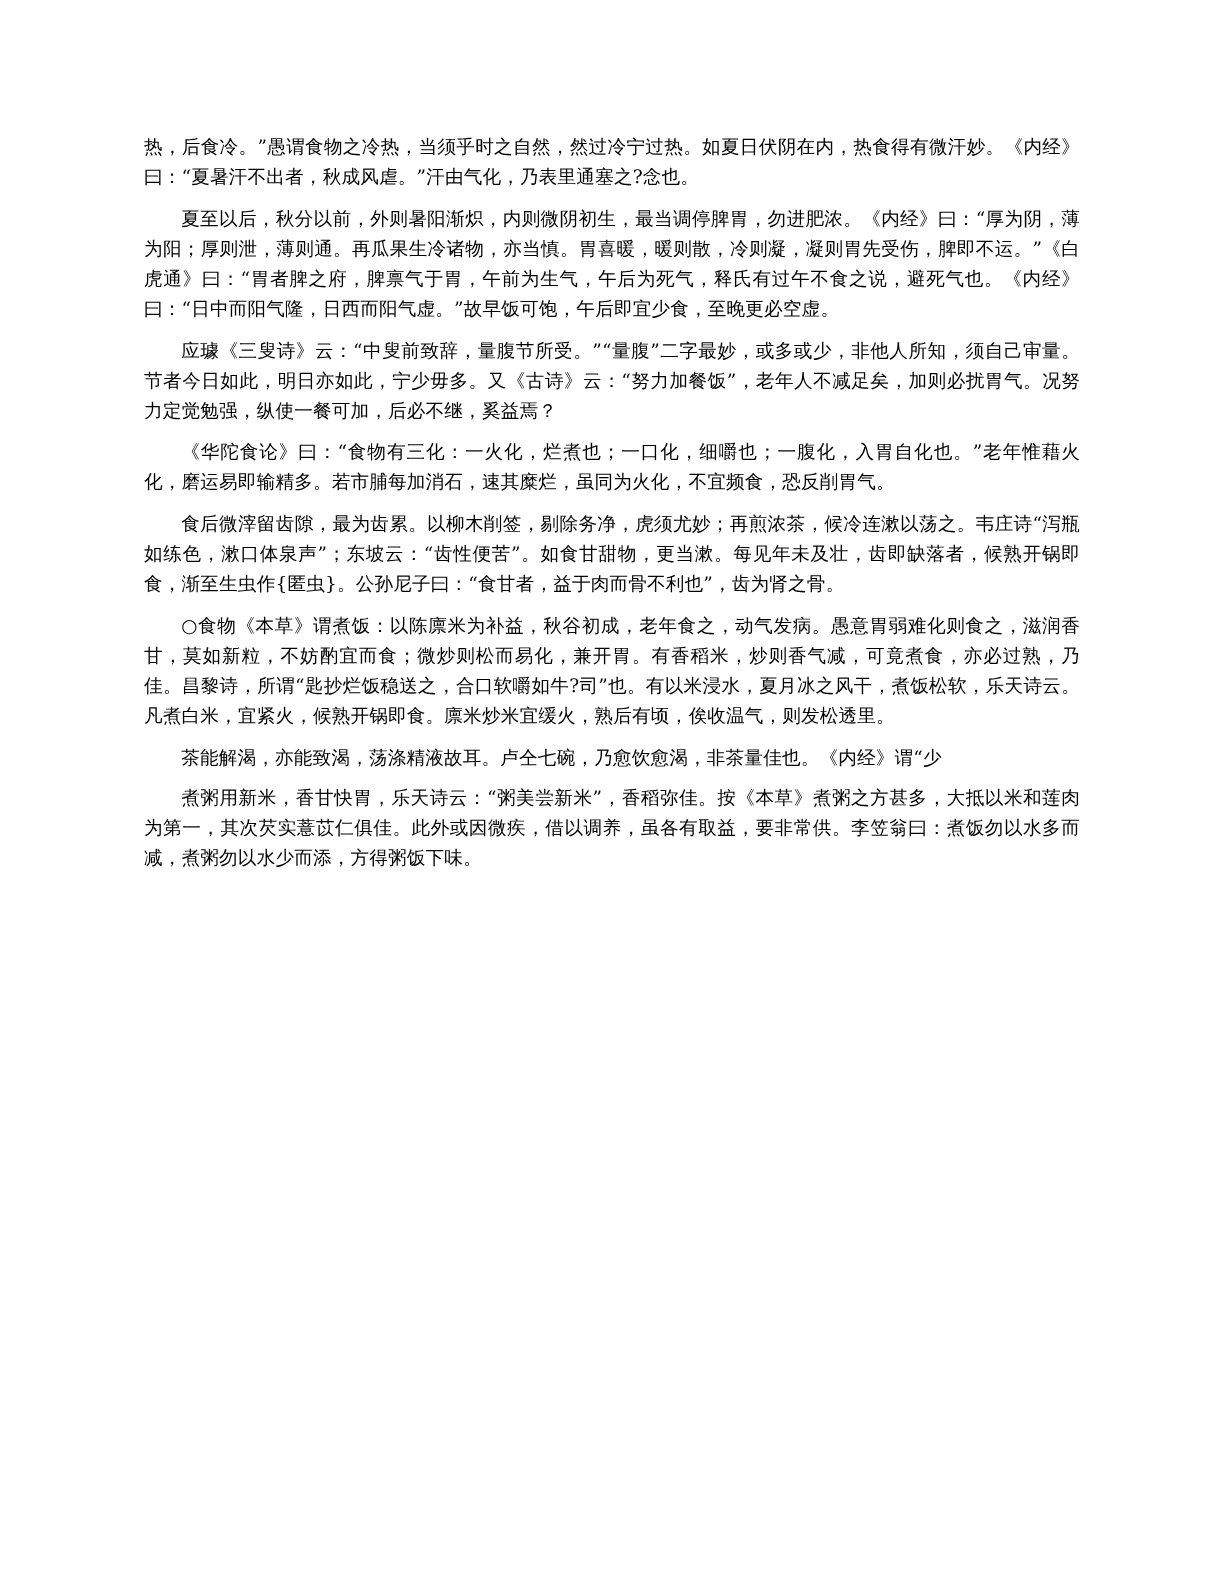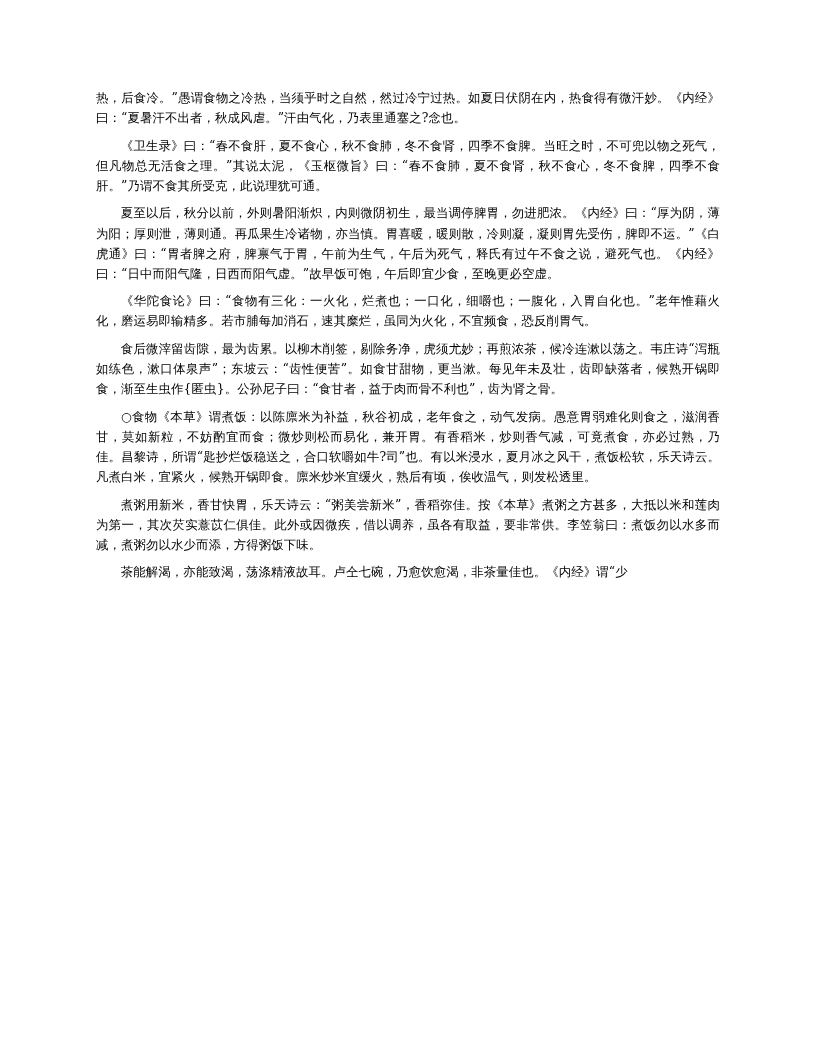--- a/index.html
+++ b/index.html
@@ -35,21 +35,21 @@
   .para.no-indent {
     text-indent: 0;
   }
 </style>
 </head>
 <body>
 
 <div class="page">
   <div class="doc-body">
     <p class="para no-indent">热，后食冷。”愚谓食物之冷热，当须乎时之自然，然过冷宁过热。如夏日伏阴在内，热食得有微汗妙。《内经》曰：“夏暑汗不出者，秋成风虐。”汗由气化，乃表里通塞之?念也。</p>
-    <p class="para">《卫生录》曰：“春不食肝，夏不食心，秋不食肺，冬不食肾，四季不食脾。当旺之时，不可兜以物之死气，但凡物总无活食之理。”其说太泥，《玉枢微旨》曰：“春不食肺，夏不食肾，秋不食心，冬不食脾，四季不食肝。”乃谓不食其所受克，此说理犹可通。</p>
     <p class="para">夏至以后，秋分以前，外则暑阳渐炽，内则微阴初生，最当调停脾胃，勿进肥浓。《内经》曰：“厚为阴，薄为阳；厚则泄，薄则通。再瓜果生冷诸物，亦当慎。胃喜暖，暖则散，冷则凝，凝则胃先受伤，脾即不运。”《白虎通》曰：“胃者脾之府，脾禀气于胃，午前为生气，午后为死气，释氏有过午不食之说，避死气也。《内经》曰：“日中而阳气隆，日西而阳气虚。”故早饭可饱，午后即宜少食，至晚更必空虚。</p>
+    <p class="para">应璩《三叟诗》云：“中叟前致辞，量腹节所受。”“量腹”二字最妙，或多或少，非他人所知，须自己审量。节者今日如此，明日亦如此，宁少毋多。又《古诗》云：“努力加餐饭”，老年人不减足矣，加则必扰胃气。况努力定觉勉强，纵使一餐可加，后必不继，奚益焉？</p>
     <p class="para">《华陀食论》曰：“食物有三化：一火化，烂煮也；一口化，细嚼也；一腹化，入胃自化也。”老年惟藉火化，磨运易即输精多。若市脯每加消石，速其糜烂，虽同为火化，不宜频食，恐反削胃气。</p>
     <p class="para">食后微滓留齿隙，最为齿累。以柳木削签，剔除务净，虎须尤妙；再煎浓茶，候冷连漱以荡之。韦庄诗“泻瓶如练色，漱口体泉声”；东坡云：“齿性便苦”。如食甘甜物，更当漱。每见年未及壮，齿即缺落者，候熟开锅即食，渐至生虫作{匿虫}。公孙尼子曰：“食甘者，益于肉而骨不利也”，齿为肾之骨。</p>
     <p class="para">○食物《本草》谓煮饭：以陈廪米为补益，秋谷初成，老年食之，动气发病。愚意胃弱难化则食之，滋润香甘，莫如新粒，不妨酌宜而食；微炒则松而易化，兼开胃。有香稻米，炒则香气减，可竟煮食，亦必过熟，乃佳。昌黎诗，所谓“匙抄烂饭稳送之，合口软嚼如牛?司”也。有以米浸水，夏月冰之风干，煮饭松软，乐天诗云。凡煮白米，宜紧火，候熟开锅即食。廪米炒米宜缓火，熟后有顷，俟收温气，则发松透里。</p>
+    <p class="para">茶能解渴，亦能致渴，荡涤精液故耳。卢仝七碗，乃愈饮愈渴，非茶量佳也。《内经》谓“少</p>
     <p class="para">煮粥用新米，香甘快胃，乐天诗云：“粥美尝新米”，香稻弥佳。按《本草》煮粥之方甚多，大抵以米和莲肉为第一，其次芡实薏苡仁俱佳。此外或因微疾，借以调养，虽各有取益，要非常供。李笠翁曰：煮饭勿以水多而减，煮粥勿以水少而添，方得粥饭下味。</p>
-    <p class="para">茶能解渴，亦能致渴，荡涤精液故耳。卢仝七碗，乃愈饮愈渴，非茶量佳也。《内经》谓“少</p>
   </div>
 </div>
 
 </body></html>

